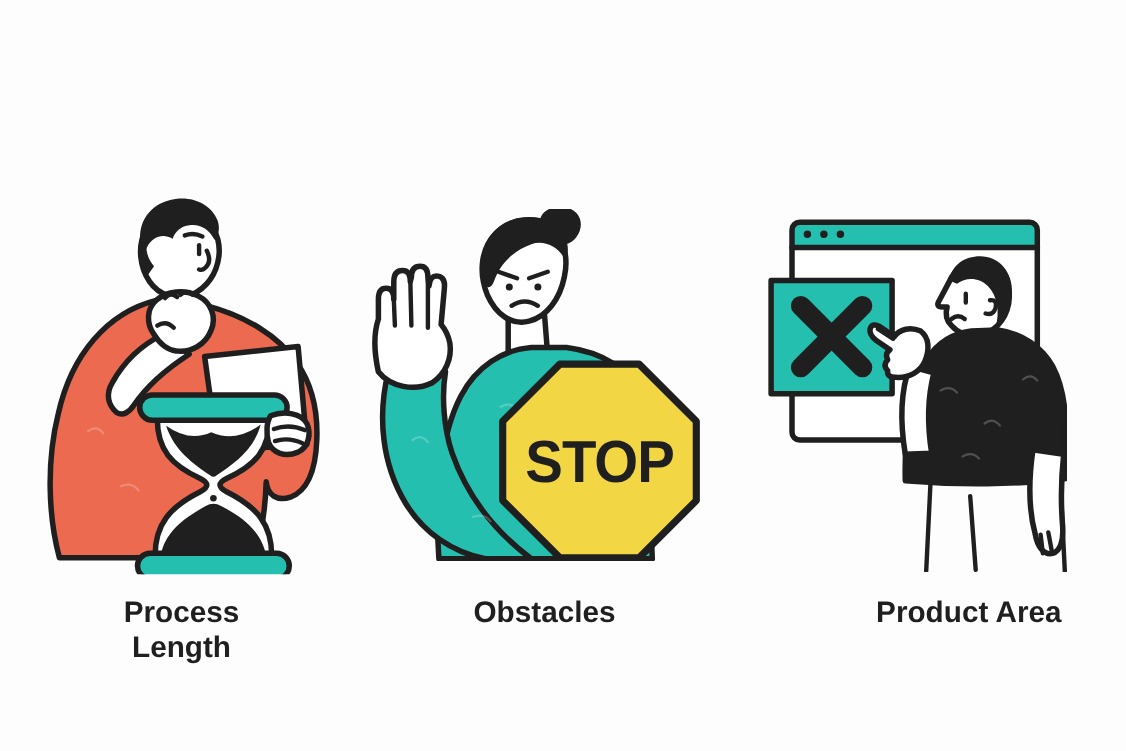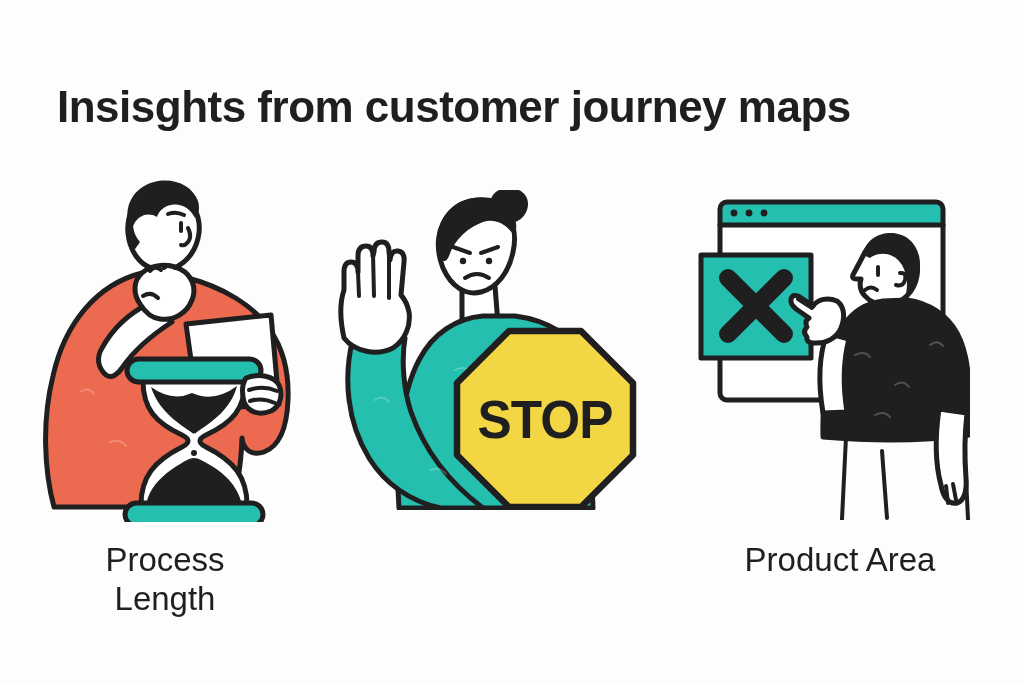--- a/index.html
+++ b/index.html
@@ -14,45 +14,44 @@
     position:absolute; left:57px; top:56px;
     font-size:44px; font-weight:bold; letter-spacing:-0.5px;
     line-height:1; white-space:nowrap;
   }
   figure { margin:0; position:absolute; }
   .fig1 { left:40px;  top:172px; }
   .fig2 { left:335px; top:190px;text-decoration:underline; }
   .fig3 { left:695px; top:185px; }
   .caption {
     position:absolute; text-align:center;
-    font-size:33px; font-weight:normal; line-height:1.18;
+    font-size:27px; font-weight:bold; line-height:1.18;
   }
   .cap1 { left:85px;  top:541px; width:160px; }
   .cap2 { left:380px; top:541px; width:230px; }
-  .cap3 { left:715px; top:541px; width:250px; }
+  .cap3 { left:715px; top:541px; width:250px;text-align:right; }
 
   
   .s      { stroke:var(--ink,#1f1f1f); stroke-width:5; stroke-linecap:round; stroke-linejoin:round; fill:none; }
   .s4     { stroke-width:4; }
   .s6     { stroke-width:6.5; }
   .f-none { fill:none; }
   .f-white{ fill:var(--white,#ffffff); }
   .f-ink  { fill:var(--ink,#1f1f1f); }
   .f-coral{ fill:var(--coral,#ec6a50); }
   .f-teal { fill:var(--teal,#25bfaf); }
   .f-yellow{ fill:var(--yellow,#f3d644); }
   .tex    { stroke:#ffffff; stroke-opacity:.22; stroke-width:2; fill:none; stroke-linecap:round; }
   .stop-text { fill:var(--ink,#1f1f1f); font-weight:bold; font-size:54px; letter-spacing:-1px; }
 </style>
 </head>
 <body>
 
 <div class="canvas">
 
-  <h1 class="title">Insisghts from customer journey maps</h1>
 
   <figure class="fig1">
     <svg width="280" height="350" viewBox="0 0 280 350" role="img" aria-label="person thinking with hand on chin holding a paper behind an hourglass">
       <g>
         <path class="s f-coral" d="M 14 335 C 4 298, 2 248, 13 204 C 25 150, 58 112, 102 101 C 122 96, 136 99, 144 105 C 184 115, 214 134, 230 158 C 244 178, 249 203, 248 228 C 247 254, 240 274, 224 280 C 212 284, 203 278, 202 266 C 201 295, 197 318, 190 335 Z"></path>
         <g class="tex">
           <path d="M 40 220 q 8 -6 14 2"></path>
           <path d="M 70 270 q 10 -4 16 4"></path>
           <path d="M 180 170 q 9 -5 15 2"></path>
           <path d="M 220 230 q 7 -6 13 1"></path>
@@ -177,15 +176,16 @@
           <path class="s f-white" d="M 128 228 C 123 198, 124 170, 132 148 L 154 154 C 148 177, 148 202, 152 227 Z"></path>
           <path class="s f-white" d="M 142 116 C 133 112, 123 114, 118 121 L 105 112 Q 98 108, 96 114 Q 95 119, 101 124 L 114 133 Q 109 136, 112 142 Q 107 147, 112 152 Q 111 158, 119 158 C 131 159, 142 153, 146 143 C 150 133, 150 122, 142 116 Z"></path>
           <path class="s s4" d="M 117 123 L 103 114"></path>
         </g>
       </g>
     </svg>
     
   </figure>
 
   <div class="caption cap1">Process Length</div>
+  <div class="caption cap2">Obstacles</div>
   <div class="caption cap3">Product Area</div>
 
 </div>
 
 </body></html>

